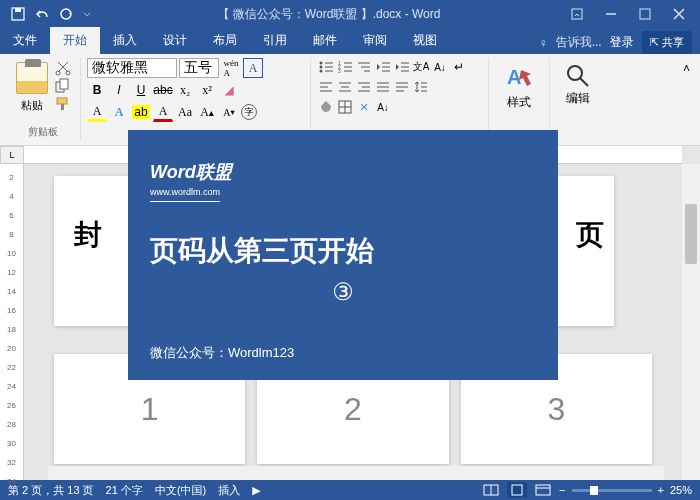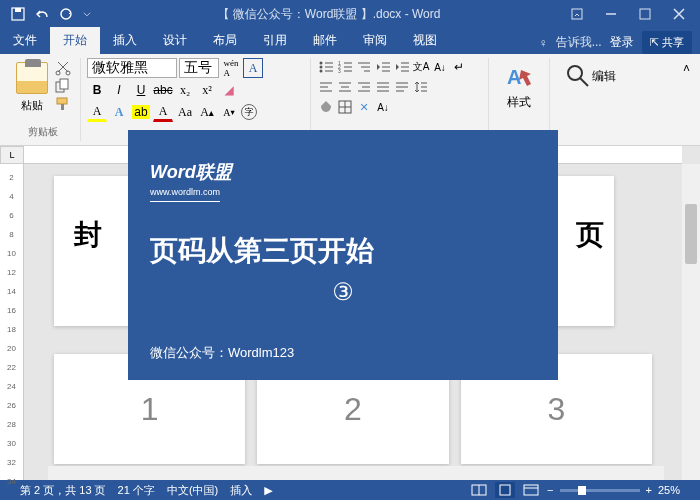--- a/index.html
+++ b/index.html
@@ -25,40 +25,40 @@
 .small-icons { display: flex; flex-direction: column; gap: 2px; padding: 2px; }
 .sm-ic { width: 18px; height: 16px; cursor: pointer; }
 .font-group { flex-direction: column; }
 .font-row { display: flex; gap: 2px; align-items: center; margin-bottom: 2px; }
 .font-combo { border: 1px solid #ababab; background: #fff; height: 20px; font-size: 14px; padding: 0 4px; display: flex; align-items: center; }
 .fbtn { width: 20px; height: 20px; display: flex; align-items: center; justify-content: center; cursor: pointer; font-size: 12px; font-family: "Times New Roman", serif; border: 1px solid transparent; }
 .fbtn.box { border: 1px solid #2b579a; color: #2b579a; }
 .para-group .font-row { gap: 1px; }
 .pbtn { width: 18px; height: 18px; cursor: pointer; display: flex; align-items: center; justify-content: center; }
 .styles-btn { display: flex; flex-direction: column; align-items: center; padding: 4px 8px; cursor: pointer; }
-.edit-btn { display: flex; align-items: center; padding: 4px 8px; cursor: pointer; }
+.edit-btn { display: flex; flex-direction: column; align-items: center; padding: 4px 8px; cursor: pointer; }
 .workspace { position: relative; height: 334px; background: #e6e6e6; display: flex; }
 .ruler-corner { width: 24px; height: 18px; background: #f0f0f0; border: 1px solid #ccc; position: absolute; top: 0; left: 0; font-size: 9px; display: flex; align-items: center; justify-content: center; }
 .ruler-h { position: absolute; top: 0; left: 24px; right: 18px; height: 18px; background: #fff; border-bottom: 1px solid #ccc; }
 .ruler-v { position: absolute; top: 18px; left: 0; width: 24px; bottom: 0; background: #fff; border-right: 1px solid #ccc; font-size: 8px; color: #666; display: flex; flex-direction: column; align-items: center; padding-top: 4px; }
 .ruler-v span { margin: 5px 0; }
 .doc-area { position: absolute; top: 18px; left: 24px; right: 18px; bottom: 0; overflow: hidden; background: #e6e6e6; }
 .scrollbar-v { position: absolute; top: 18px; right: 0; width: 18px; bottom: 0; background: #f0f0f0; }
 .scroll-thumb { position: absolute; top: 40px; left: 3px; width: 12px; height: 60px; background: #c2c2c2; border-radius: 2px; }
 .page1 { position: absolute; top: 12px; left: 30px; width: 560px; height: 150px; background: #fff; box-shadow: 0 1px 4px rgba(0,0,0,0.2); padding: 40px 20px; font-size: 28px; font-weight: bold; text-align: left; }
 .thumbs { position: absolute; top: 190px; left: 30px; right: 30px; display: flex; gap: 12px; }
 .thumb { flex: 1; height: 110px; background: #fff; box-shadow: 0 1px 4px rgba(0,0,0,0.2); display: flex; align-items: center; justify-content: center; font-size: 32px; color: #888; }
 .scrollbar-h { position: absolute; bottom: 0; left: 24px; right: 18px; height: 14px; background: #f0f0f0; }
 .overlay { position: absolute; top: 130px; left: 128px; width: 430px; height: 250px; background: #2e5a9c; color: #fff; padding: 30px 22px; z-index: 10; }
 .overlay-logo { font-size: 18px; font-weight: bold; font-style: italic; }
 .overlay-logo-sub { font-size: 9px; border-bottom: 1px solid #fff; padding-bottom: 4px; display: inline-block; }
 .overlay-title { font-size: 28px; font-weight: bold; text-align: left; margin-top: 30px; }
 .overlay-num { font-size: 24px; text-align: center; margin-top: 8px; }
 .overlay-footer { position: absolute; bottom: 18px; left: 22px; font-size: 13px; }
-.statusbar { height: 20px; background: #2b579a; color: #fff; display: flex; align-items: center; font-size: 11px; padding: 0 20px; gap: 12px; }
+.statusbar { height: 20px; background: #2b579a; color: #fff; display: flex; align-items: center; font-size: 11px; padding: 0 8px; gap: 12px; }
 .sb-right { margin-left: auto; display: flex; align-items: center; gap: 6px; }
 .view-btn { width: 20px; height: 16px; cursor: pointer; display: flex; align-items: center; justify-content: center; }
 .zoom-slider { width: 80px; height: 3px; background: #6a8bc0; position: relative; }
 .zoom-thumb { position: absolute; left: 18px; top: -3px; width: 8px; height: 9px; background: #fff; }
 svg { display: block; }
 </style>
 </head>
 <body>
 
 <div class="titlebar">

